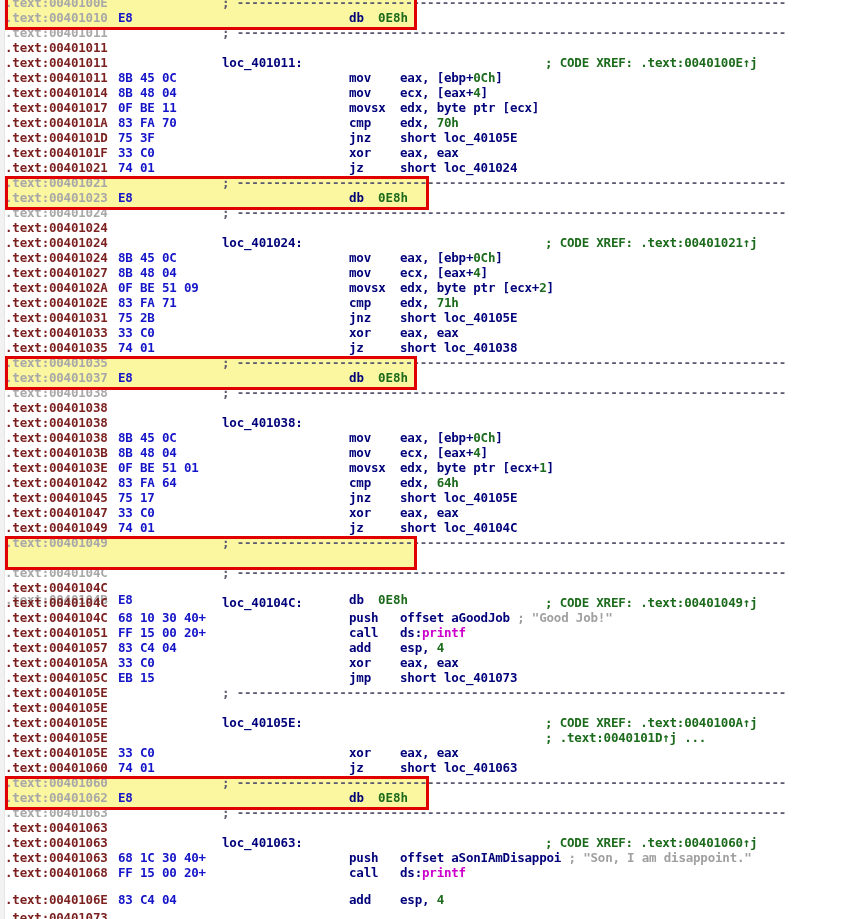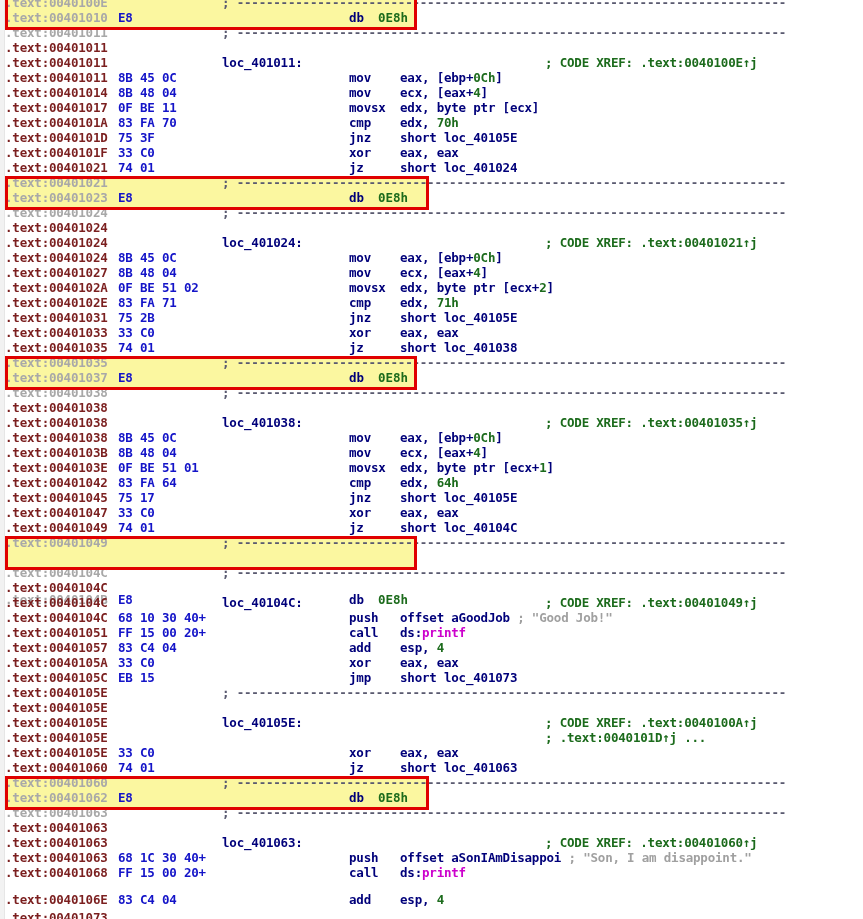--- a/index.html
+++ b/index.html
@@ -153,30 +153,30 @@
       <div class="line" style="top: 130px; text-align: right;"><span class="addr">.text:0040101D</span><span class="bytes">75 3F</span><span class="mnem">jnz</span><span class="ops">short loc_40105E</span></div>
       <div class="line" style="top: 145px;"><span class="addr">.text:0040101F</span><span class="bytes">33 C0</span><span class="mnem">xor</span><span class="ops">eax, eax</span></div>
       <div class="line" style="top: 160px;"><span class="addr">.text:00401021</span><span class="bytes">74 01</span><span class="mnem">jz</span><span class="ops">short loc_401024</span></div>
       <div class="line hl" style="top: 175px;"><span class="addr">.text:00401021</span><span class="sep">; ---------------------------------------------------------------------------</span></div>
       <div class="line hl" style="top: 190px;"><span class="addr">.text:00401023</span><span class="bytes">E8</span><span class="dbm">db</span><span class="dbv">0E8h</span></div>
       <div class="line hl" style="top: 205px;"><span class="addr">.text:00401024</span><span class="sep">; ---------------------------------------------------------------------------</span></div>
       <div class="line" style="top: 220px;"><span class="addr">.text:00401024</span></div>
       <div class="line" style="top: 235px;"><span class="addr">.text:00401024</span><span class="label">loc_401024:</span><span class="xref">; CODE XREF: .text:00401021↑j</span></div>
       <div class="line" style="top: 250px;"><span class="addr">.text:00401024</span><span class="bytes">8B 45 0C</span><span class="mnem">mov</span><span class="ops">eax, [ebp+<span class="num">0Ch</span>]</span></div>
       <div class="line" style="top: 265px;"><span class="addr">.text:00401027</span><span class="bytes">8B 48 04</span><span class="mnem">mov</span><span class="ops">ecx, [eax+<span class="num">4</span>]</span></div>
-      <div class="line" style="top: 280px;"><span class="addr">.text:0040102A</span><span class="bytes">0F BE 51 02</span><span class="mnem">movsx</span><span class="ops">edx, byte ptr [ecx+<span class="num">2</span>]</span></div>
+      <div class="line" style="top: 280px;"><span class="addr">.text:0040102A</span><span class="bytes">0F BE 51 09</span><span class="mnem">movsx</span><span class="ops">edx, byte ptr [ecx+<span class="num">2</span>]</span></div>
       <div class="line" style="top: 295px;"><span class="addr">.text:0040102E</span><span class="bytes">83 FA 71</span><span class="mnem">cmp</span><span class="ops">edx, <span class="num">71h</span></span></div>
       <div class="line" style="top: 310px;"><span class="addr">.text:00401031</span><span class="bytes">75 2B</span><span class="mnem">jnz</span><span class="ops">short loc_40105E</span></div>
       <div class="line" style="top: 325px;"><span class="addr">.text:00401033</span><span class="bytes">33 C0</span><span class="mnem">xor</span><span class="ops">eax, eax</span></div>
       <div class="line" style="top: 340px;"><span class="addr">.text:00401035</span><span class="bytes">74 01</span><span class="mnem">jz</span><span class="ops">short loc_401038</span></div>
       <div class="line hl" style="top: 355px;"><span class="addr">.text:00401035</span><span class="sep">; ---------------------------------------------------------------------------</span></div>
       <div class="line hl" style="top: 370px;"><span class="addr">.text:00401037</span><span class="bytes">E8</span><span class="dbm">db</span><span class="dbv">0E8h</span></div>
       <div class="line hl" style="top: 385px;"><span class="addr">.text:00401038</span><span class="sep">; ---------------------------------------------------------------------------</span></div>
       <div class="line" style="top: 400px;"><span class="addr">.text:00401038</span></div>
-      <div class="line" style="top: 415px;"><span class="addr">.text:00401038</span><span class="label">loc_401038:</span><span class="xref">; CODE XREF: .text:00401035↑j</span></div>
+      <div class="line" style="top: 415px;"><span class="addr">.text:00401038</span><span class="label">loc_401038:</span></div>
       <div class="line" style="top: 430px;"><span class="addr">.text:00401038</span><span class="bytes">8B 45 0C</span><span class="mnem">mov</span><span class="ops">eax, [ebp+<span class="num">0Ch</span>]</span></div>
       <div class="line" style="top: 445px;"><span class="addr">.text:0040103B</span><span class="bytes">8B 48 04</span><span class="mnem">mov</span><span class="ops">ecx, [eax+<span class="num">4</span>]</span></div>
       <div class="line" style="top: 460px; padding-left: 35px;"><span class="addr">.text:0040103E</span><span class="bytes">0F BE 51 01</span><span class="mnem">movsx</span><span class="ops">edx, byte ptr [ecx+<span class="num">1</span>]</span></div>
       <div class="line" style="top: 475px;"><span class="addr">.text:00401042</span><span class="bytes">83 FA 64</span><span class="mnem">cmp</span><span class="ops">edx, <span class="num">64h</span></span></div>
       <div class="line" style="top: 490px;"><span class="addr">.text:00401045</span><span class="bytes">75 17</span><span class="mnem">jnz</span><span class="ops">short loc_40105E</span></div>
       <div class="line" style="top: 505px;"><span class="addr">.text:00401047</span><span class="bytes">33 C0</span><span class="mnem">xor</span><span class="ops">eax, eax</span></div>
       <div class="line" style="top: 520px;"><span class="addr">.text:00401049</span><span class="bytes">74 01</span><span class="mnem">jz</span><span class="ops">short loc_40104C</span></div>
       <div class="line hl" style="top: 535px;"><span class="addr">.text:00401049</span><span class="sep">; ---------------------------------------------------------------------------</span></div>
       <div class="line hl" style="top: 580px; margin-top: 12px;"><span class="addr">.text:0040104B</span><span class="bytes">E8</span><span class="dbm">db</span><span class="dbv">0E8h</span></div>
       <div class="line hl" style="top: 565px;"><span class="addr">.text:0040104C</span><span class="sep">; ---------------------------------------------------------------------------</span></div>

